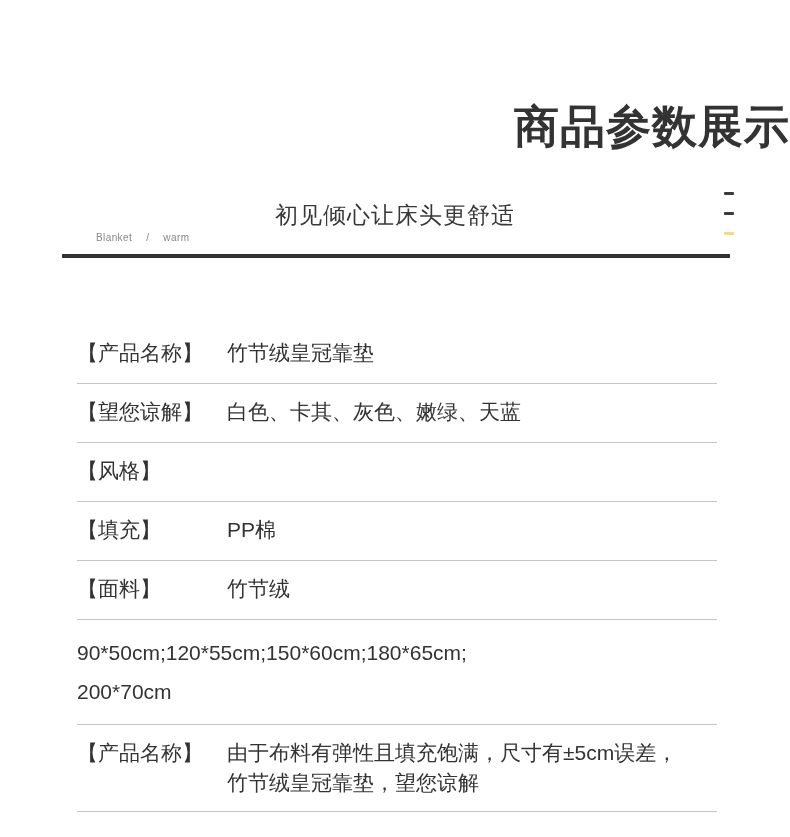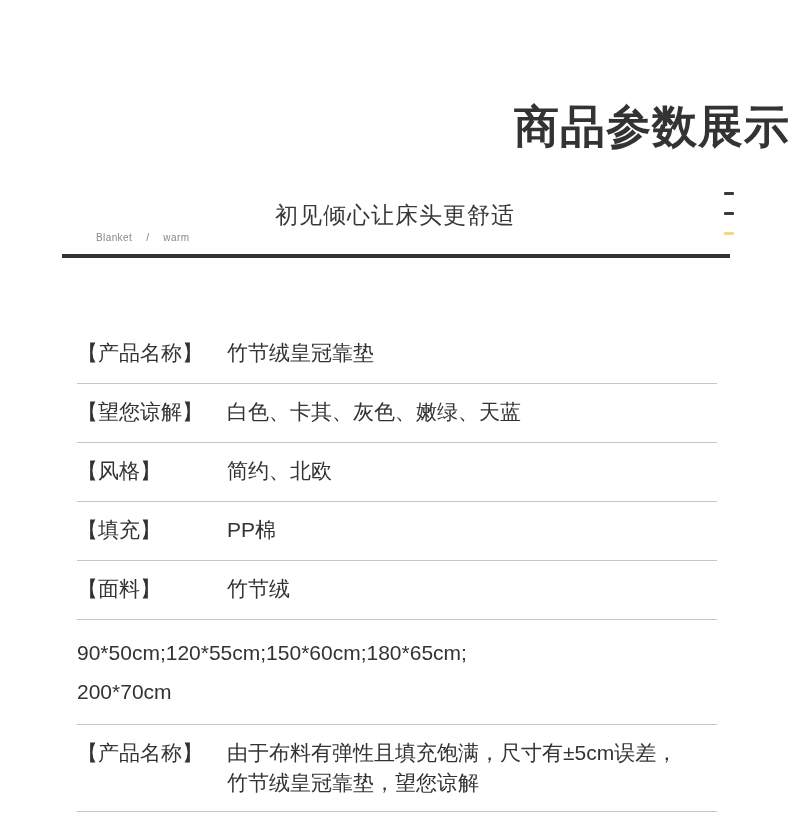--- a/index.html
+++ b/index.html
@@ -118,21 +118,20 @@
       <div class="p-value">竹节绒皇冠靠垫</div>
     </div>
 
     <div class="p-row">
       <div class="p-label"><span>【望您谅解】</span><span class="small"></span><span></span></div>
       <div class="p-value">白色、卡其、灰色、嫩绿、天蓝</div>
     </div>
 
     <div class="p-row">
       <div class="p-label"><span>【风格】</span><span class="small"></span><span></span></div>
-      <div class="p-value">简约、北欧</div>
     </div>
 
     <div class="p-row">
       <div class="p-label"><span>【填充】</span><span class="small"></span><span></span></div>
       <div class="p-value">PP棉</div>
     </div>
 
     <div class="p-row">
       <div class="p-label"><span>【面料】</span><span class="small"></span><span></span></div>
       <div class="p-value">竹节绒</div>

